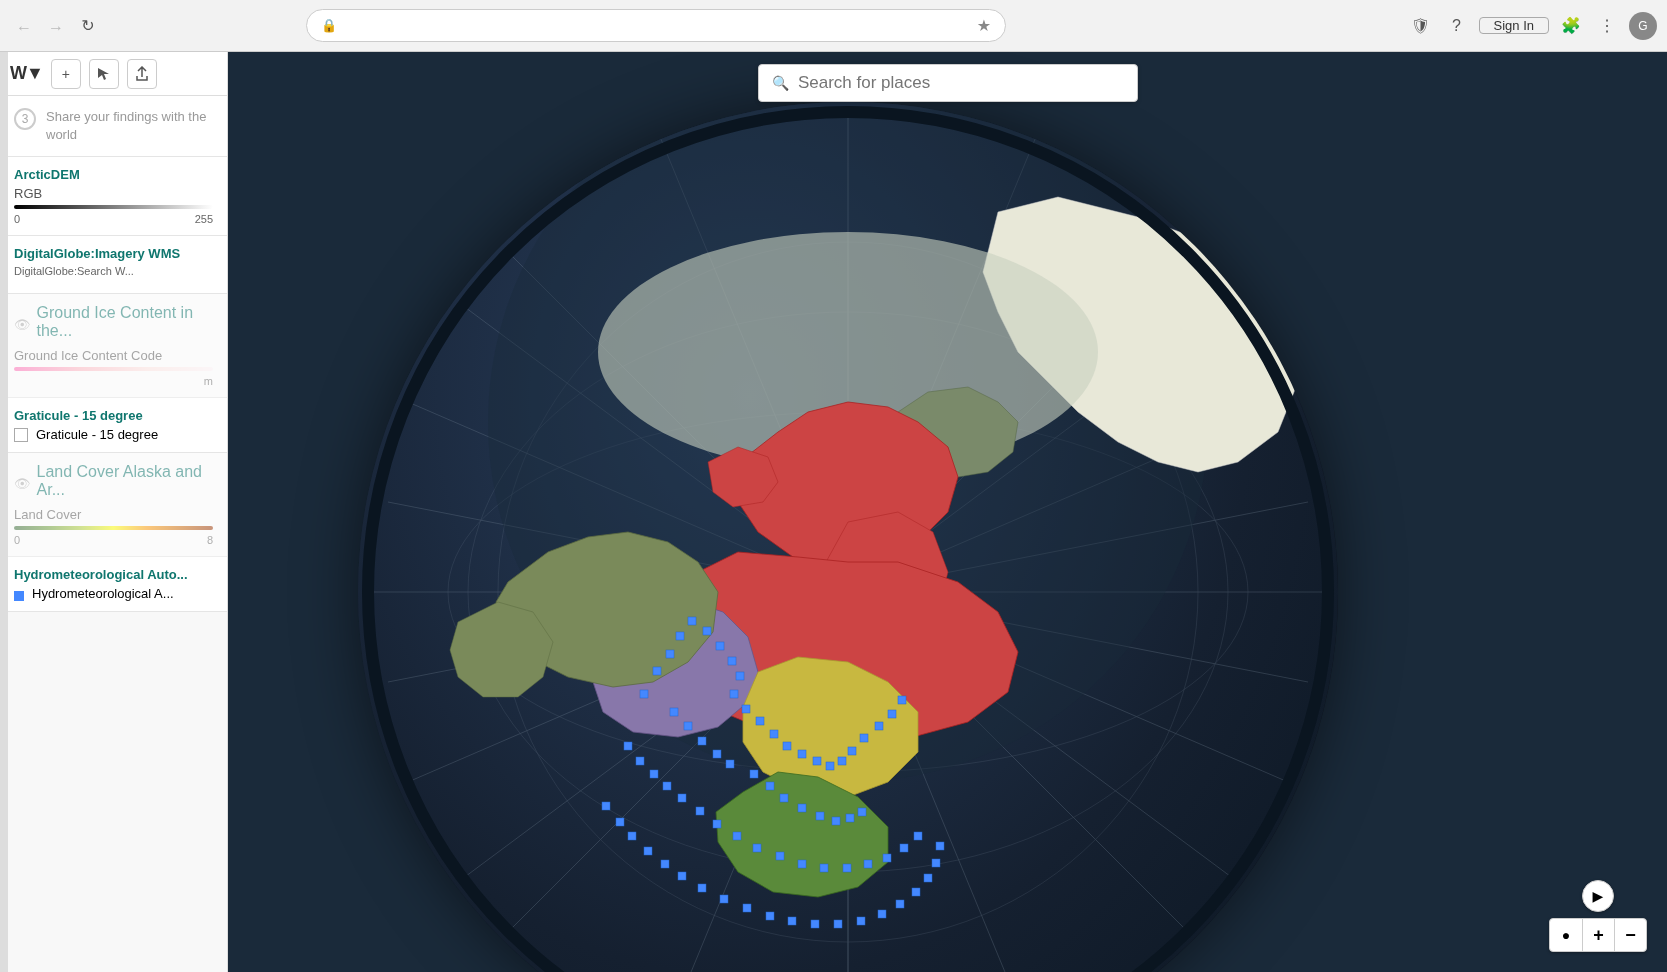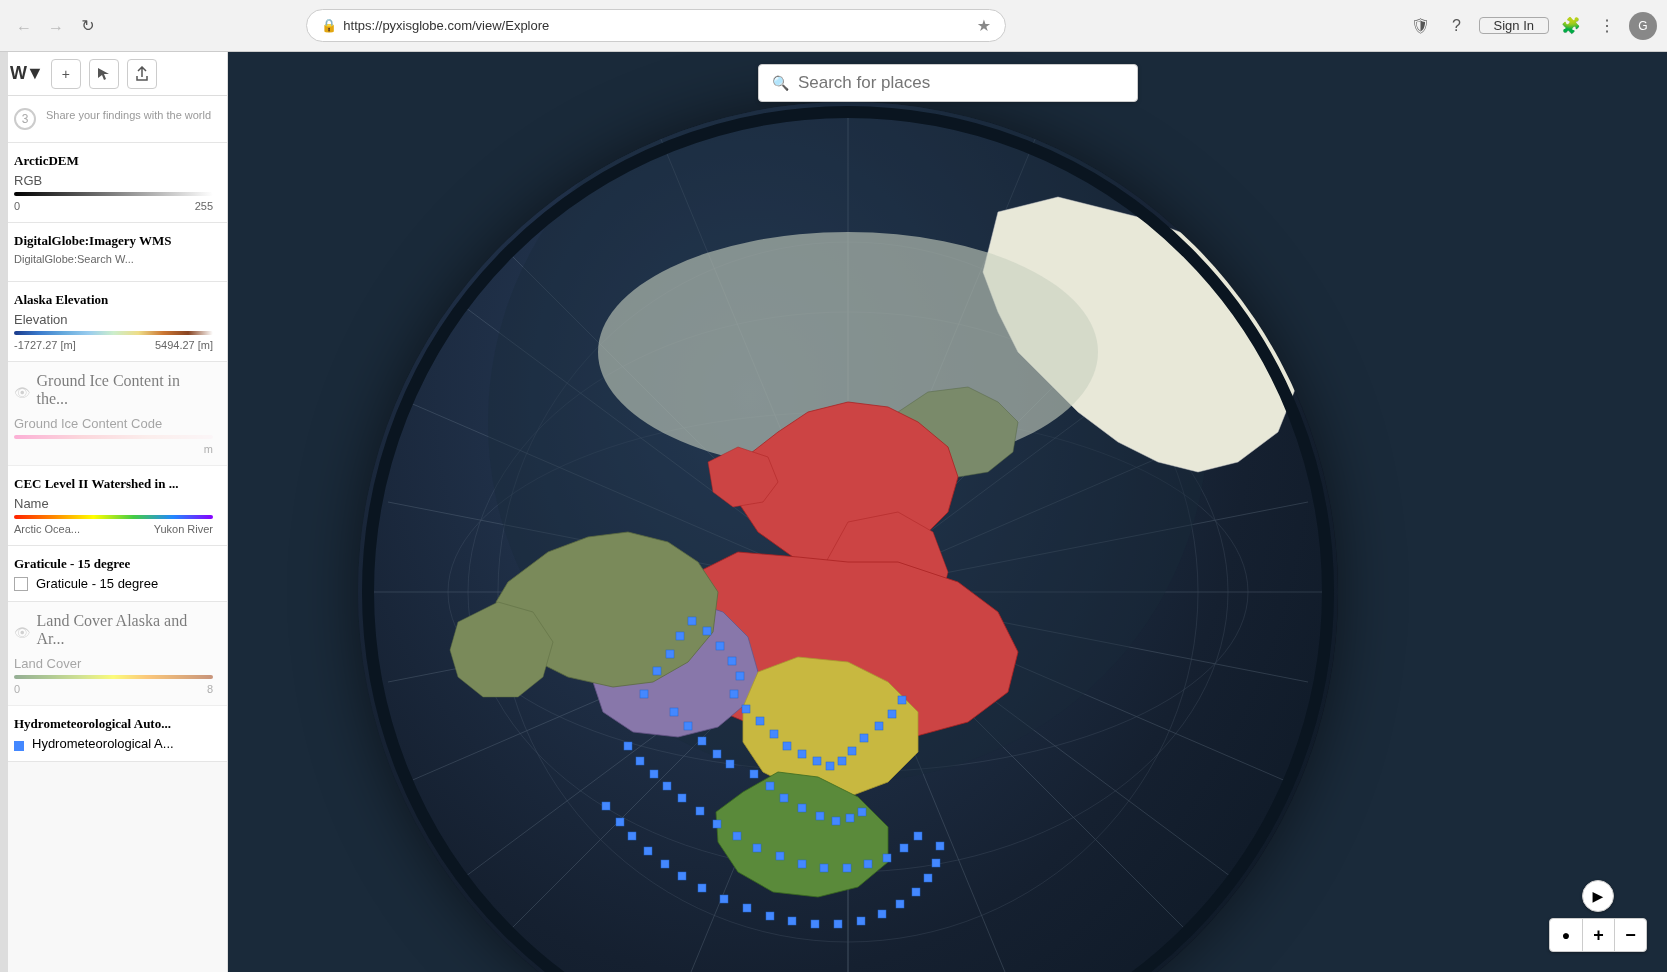--- a/index.html
+++ b/index.html
@@ -87,31 +87,31 @@
       display: flex;
       gap: 10px;
       align-items: flex-start;
     }
     .step-number {
       width: 22px; height: 22px; border-radius: 50%; border: 2px solid #ccc;
       display: flex; align-items: center; justify-content: center;
       font-size: 12px; color: #aaa; flex-shrink: 0;
     }
     .step-text {
-      font-size: 11px; color: #999; line-height: 1.4; text-align: center;
+      font-size: 13px; color: #999; line-height: 1.4;
     }
 
     
     .layer-card {
       background: white;
       border-bottom: 1px solid #e5e5e5;
       padding: 10px 14px;
     }
     .layer-title {
-      font-weight: bold; font-size: 13px; color: #000000; margin-bottom: 4px; font-family: Liberation Serif, serif;
+      font-weight: bold; font-size: 13px; color: #0f766e; margin-bottom: 4px;
     }
     .layer-subtitle {
       font-size: 11px; color: #666; margin-bottom: 6px;
     }
     .layer-label {
       font-size: 13px; color: #555; margin-bottom: 4px;
     }
     .range-bar {
       height: 4px; border-radius: 2px;
       background: linear-gradient(to right, #000, #fff);
@@ -230,21 +230,20 @@
 <body>
 
 <div class="browser-chrome">
   <div class="nav-buttons">
     <button class="nav-btn disabled">←</button>
     <button class="nav-btn disabled">→</button>
     <button class="nav-btn">↻</button>
   </div>
   <div class="address-bar">
     <span>🔒</span>
-    <span class="address-text">https://pyxisglobe.com/view/Explore</span>
     <button class="star-btn">★</button>
   </div>
   <div class="toolbar-right">
       <button class="nav-btn" style="font-size: 15px;">🛡</button>
       <button class="nav-btn">?</button>
       <button class="sign-in-btn">Sign In</button>
     <button class="nav-btn">🧩</button>
     <button class="nav-btn">⋮</button>
     <div class="profile-btn">G</div>
   </div>
@@ -282,52 +281,34 @@
         <span>0</span>
         <span>255</span>
       </div>
     </div>
 
     <div class="layer-card">
       <div class="layer-title">DigitalGlobe:Imagery WMS</div>
       <div class="layer-subtitle">DigitalGlobe:Search W...</div>
     </div>
 
-    <div class="layer-card">
-      <div class="layer-title">Alaska Elevation</div>
-      <div class="layer-label">Elevation</div>
-      <div class="range-bar" style="background: linear-gradient(to right, #1a3a8a, #3a7acc, #66aadd, #99ccee, #cceecc, #eedd88, #cc7733, #884422, #ffffff);"></div>
-      <div class="range-values">
-        <span>-1727.27 [m]</span>
-        <span>5494.27 [m]</span>
-      </div>
-    </div>
 
     <div class="layer-card layer-disabled">
       <div style="display:flex; align-items:center; gap:6px; margin-bottom:4px;">
         <span style="font-size:13px; color:#aaa;">👁</span>
         <div class="layer-title" style="font-weight:normal; font-size:16px;">Ground Ice Content in the...</div>
       </div>
       <div class="layer-label">Ground Ice Content Code</div>
       <div class="range-bar" style="background: linear-gradient(to right, #ff69b4, #ffb6c1, #ffe4e1, #fff5f8);"></div>
       <div class="range-values">
         <span></span>
         <span>m</span>
       </div>
     </div>
 
-    <div class="layer-card">
-      <div class="layer-title">CEC Level II Watershed in ...</div>
-      <div class="layer-label">Name</div>
-      <div class="range-bar" style="background: linear-gradient(to right, #ff2200, #ff8800, #ffff00, #44cc44, #2288ff, #8800ff);"></div>
-      <div class="watershed-values">
-        <span>Arctic Ocea...</span>
-        <span>Yukon River</span>
-      </div>
-    </div>
 
     <div class="layer-card">
       <div class="layer-title">Graticule - 15 degree</div>
       <div class="graticule-item">
         <div class="checkbox-sq"></div>
         <span>Graticule - 15 degree</span>
       </div>
     </div>
 
     <div class="layer-card layer-disabled">

